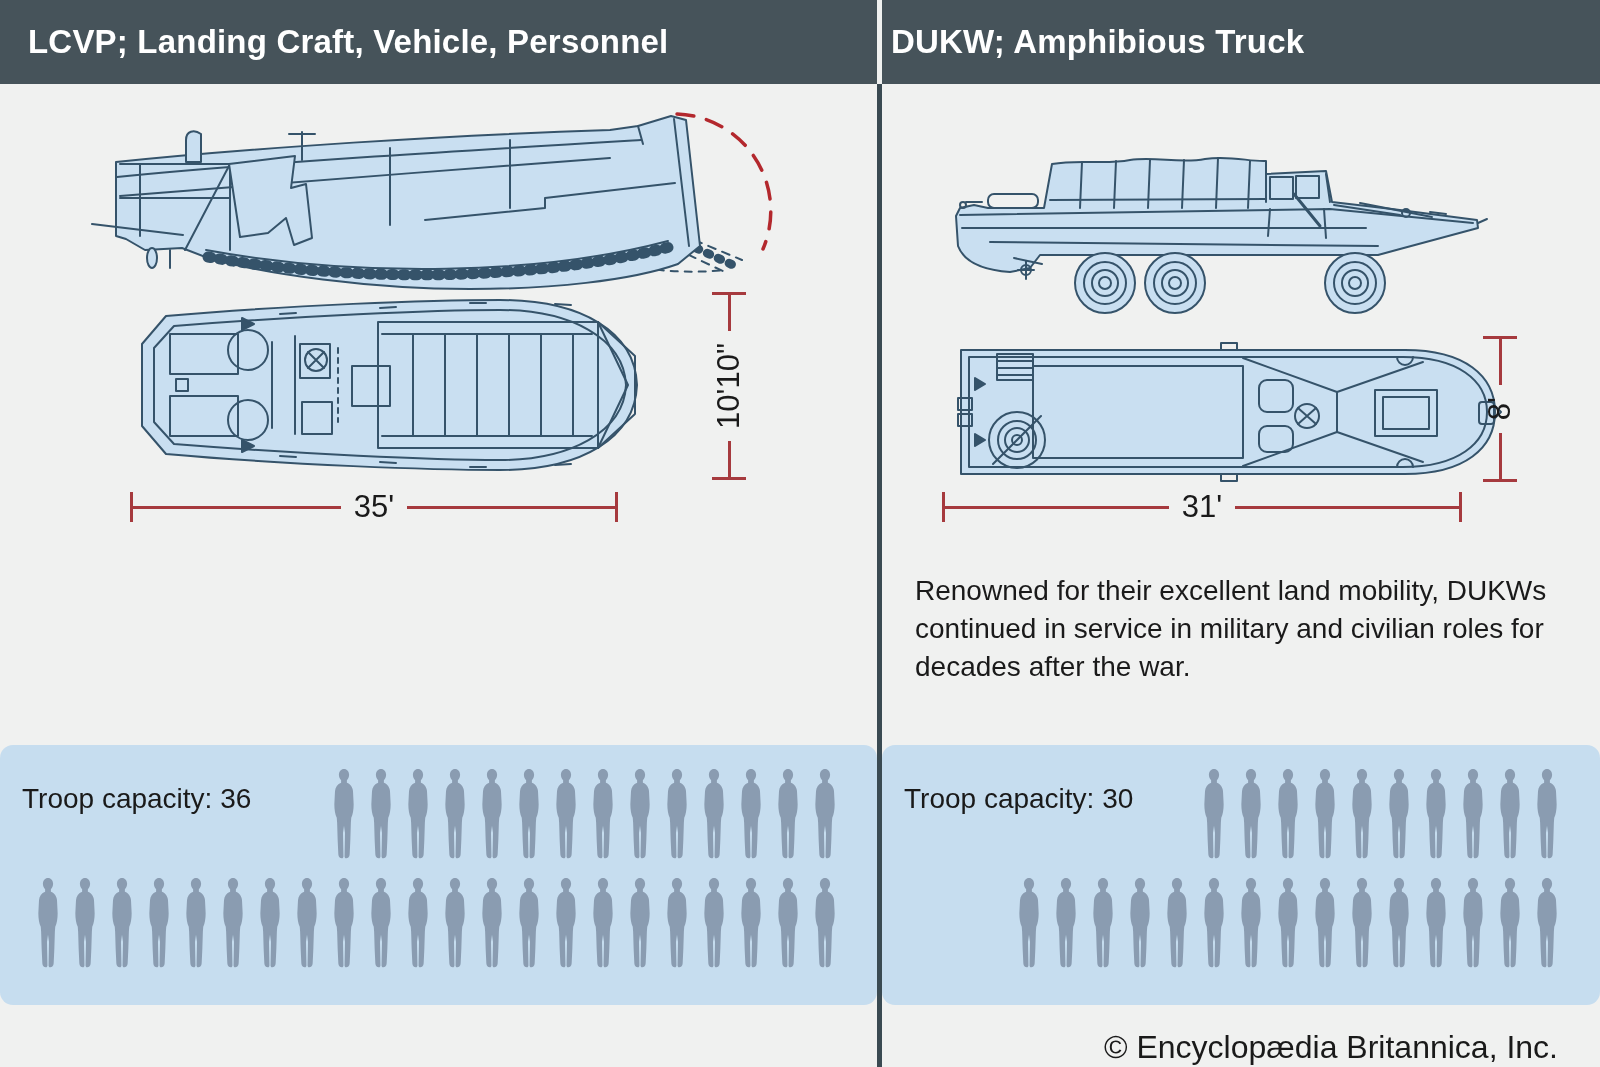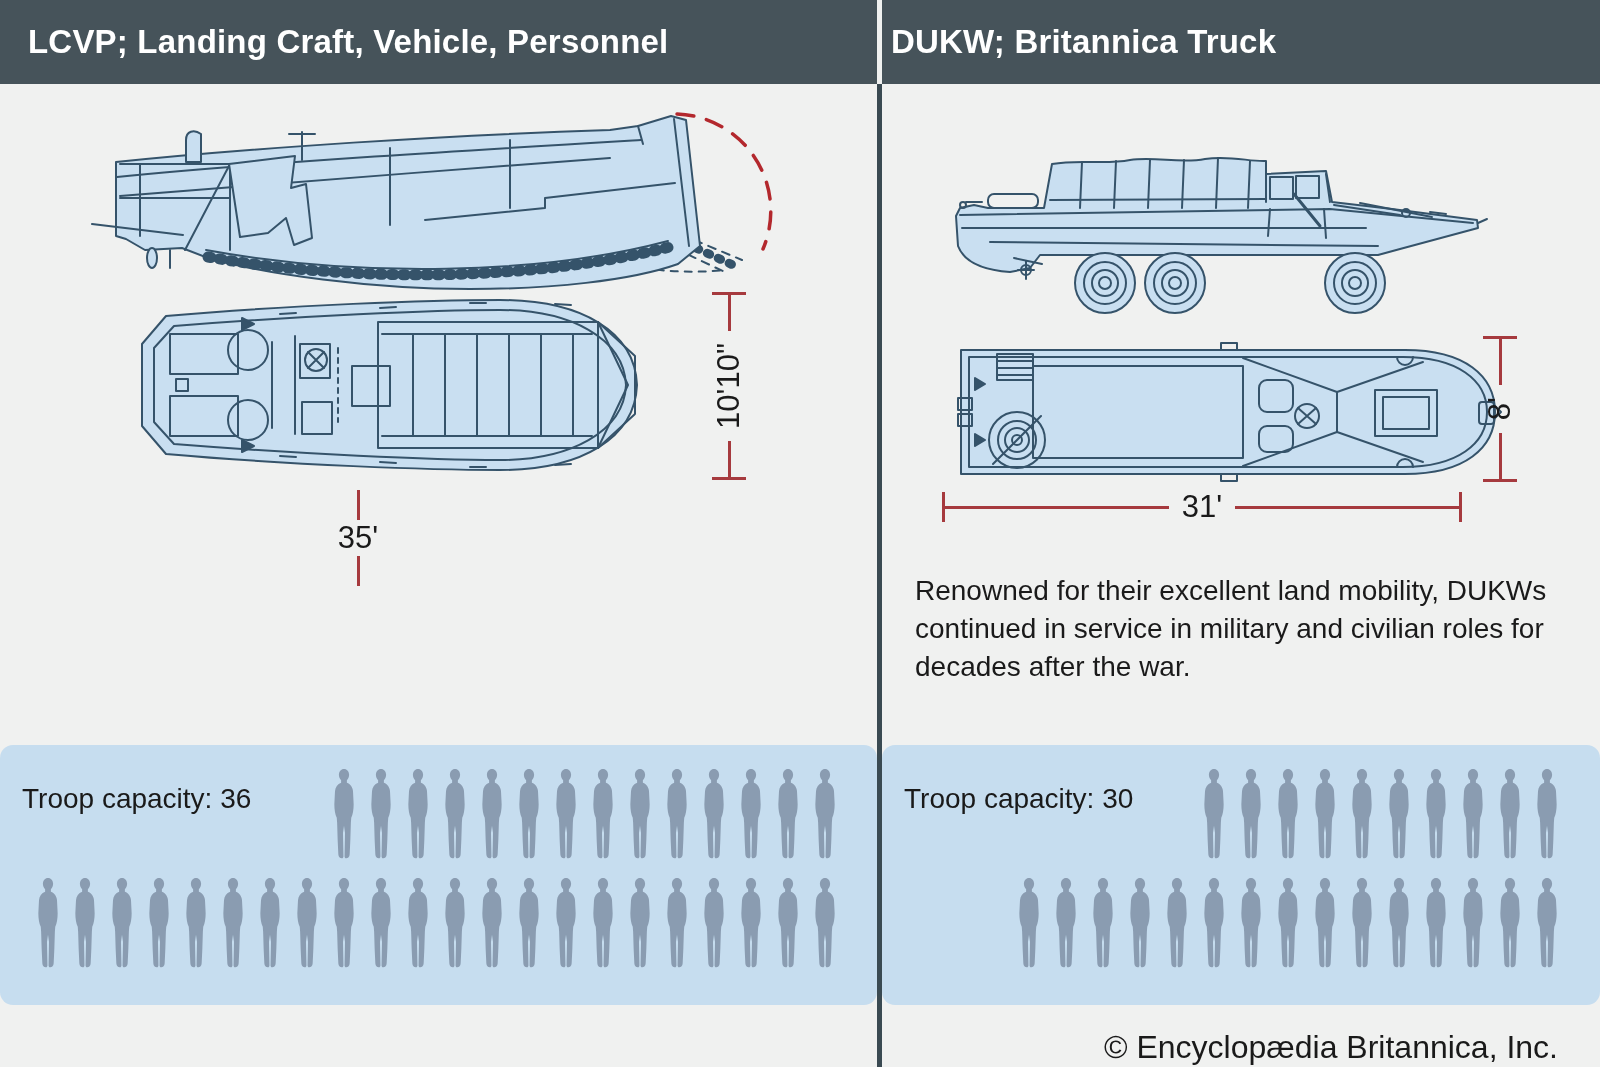--- a/index.html
+++ b/index.html
@@ -38,21 +38,21 @@
 </style>
 </head>
 <body>
 
 <div class="stage">
 
   <div class="hdr hdr-left">
     <h1>LCVP; Landing Craft, Vehicle, Personnel</h1>
   </div>
   <div class="hdr hdr-right">
-    <h1>DUKW; Britannica Truck</h1>
+    <h1>DUKW; Amphibious Truck</h1>
   </div>
   <div class="divider"></div>
 
   <svg class="drawing" style="left:90px;top:98px;" width="705" height="195" viewBox="0 0 705 195">
     <g fill="none" stroke="var(--drawing-line)" stroke-width="2" stroke-linejoin="round" stroke-linecap="round">
       <path d="M587 16 A97 97 0 0 1 673 151" stroke="var(--arc-red)" stroke-width="3.5" stroke-dasharray="17 13"></path>
       <path d="M549 119 L652 162" stroke-dasharray="8 7"></path>
       <path d="M544 131 L637 175" stroke-dasharray="8 7"></path>
       <path d="M460 140 C515 168 575 178 636 172" stroke-dasharray="7 7"></path>
       <path d="M552 125 L645 168" stroke-width="9" stroke-dasharray="2.5 9.5"></path>
@@ -108,21 +108,21 @@
     </g>
   </svg>
 
   <div class="dim dim-v" style="left:707px;top:292px;height:188px;width:44px;">
     <span class="tick-h"></span>
     <span class="dline-v"></span>
     <span class="dlabel-v">10'10"</span>
     <span class="dline-v"></span>
     <span class="tick-h"></span>
   </div>
-  <div class="dim dim-h" style="left:114px;top:490px;width:488px;height:34px;flex-direction:column;">
+  <div class="dim dim-h" style="left:130px;top:490px;width:488px;height:34px;">
     <span class="tick-v"></span>
     <span class="dline-h"></span>
     <span class="dlabel">35'</span>
     <span class="dline-h"></span>
     <span class="tick-v"></span>
   </div>
 
 
   <svg class="drawing" style="left:930px;top:118px;" width="565" height="200" viewBox="0 0 565 200">
     <g fill="none" stroke="var(--drawing-line)" stroke-width="2" stroke-linejoin="round" stroke-linecap="round">

